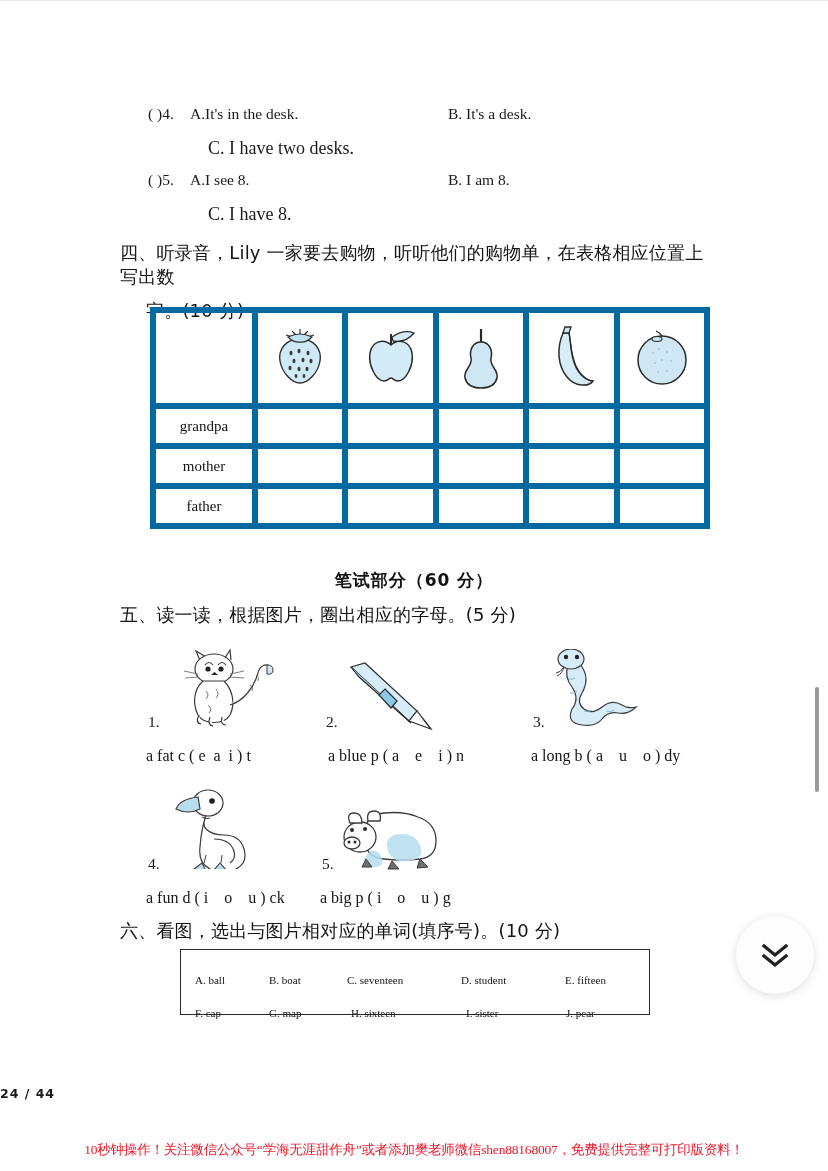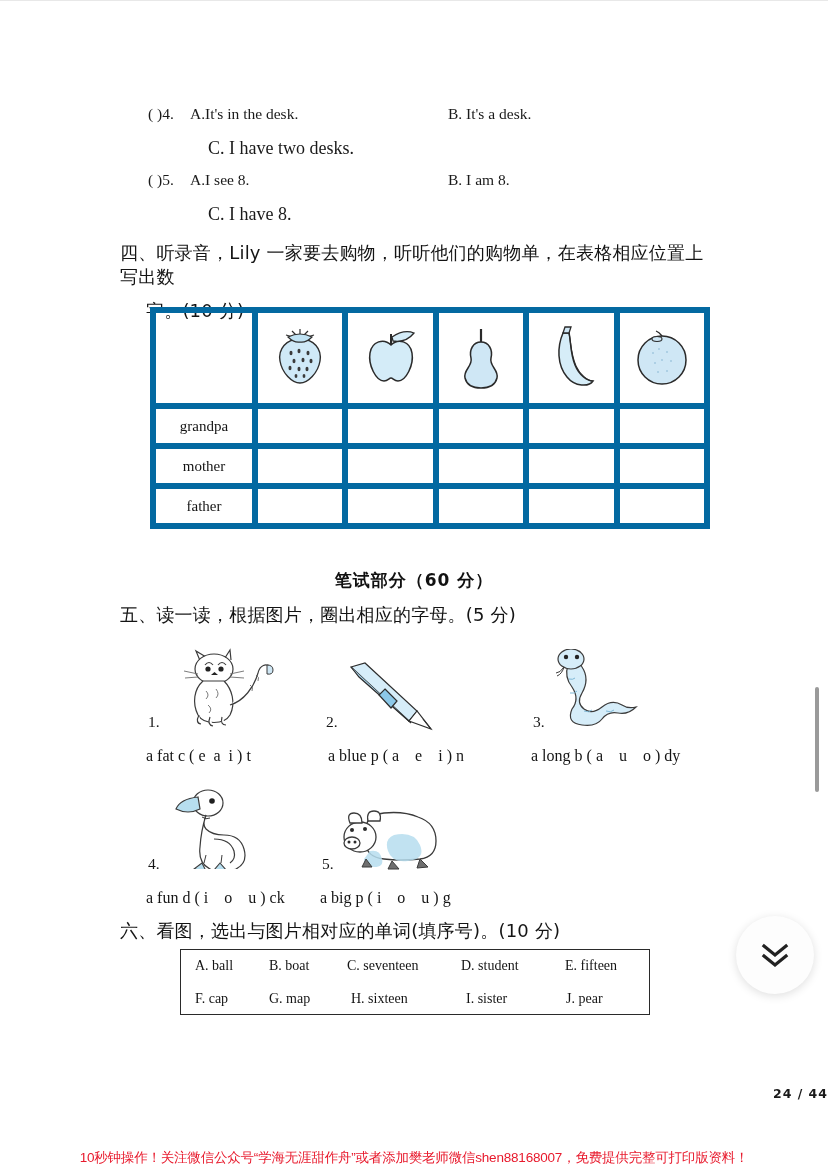--- a/index.html
+++ b/index.html
@@ -103,46 +103,45 @@
     width: 470px; height: 66px;
     border: 1.6px solid #2a2a2a;
     box-sizing: border-box;
   }
   #wordbank .bankrow {
     position: relative;
     height: 33px;
   }
   #wordbank .bankcell {
     position: absolute;
-    top: 8px;
+    top: 24px;
     font-family: "Liberation Serif", serif;
-    font-size: 14px;
+    font-size: 11px;
     color: #141414;
     white-space: pre;
   }
 
   
   #page-foot {
     position: absolute; left: 0; top: 1085px; width: 828px;
-    text-align: right;
+    text-align: left;
     font-family: "DejaVu Sans", "Liberation Sans", sans-serif;
     font-size: 12.5px;
     font-weight: 700;
     color: #1a1a1a;
     letter-spacing: 1px;
   }
   #promo-bar {
     position: absolute; left: 0; top: 1140px; width: 828px;
     text-align: center;
-    font-family: Liberation Sans, sans-serif;
+    font-family: Liberation Serif, serif;
     font-size: 13.5px;
     color: #e8192c;
     letter-spacing: -0.2px;
     white-space: nowrap;
-    margin-top: 8px;
   }
 
   
   #scroll-fab {
     position: absolute;
     left: 736px; top: 915px;
     width: 78px; height: 78px;
     border-radius: 50%;
     background: #fdfdfd;
     box-shadow: 0 2px 10px rgba(0,0,0,.13);

